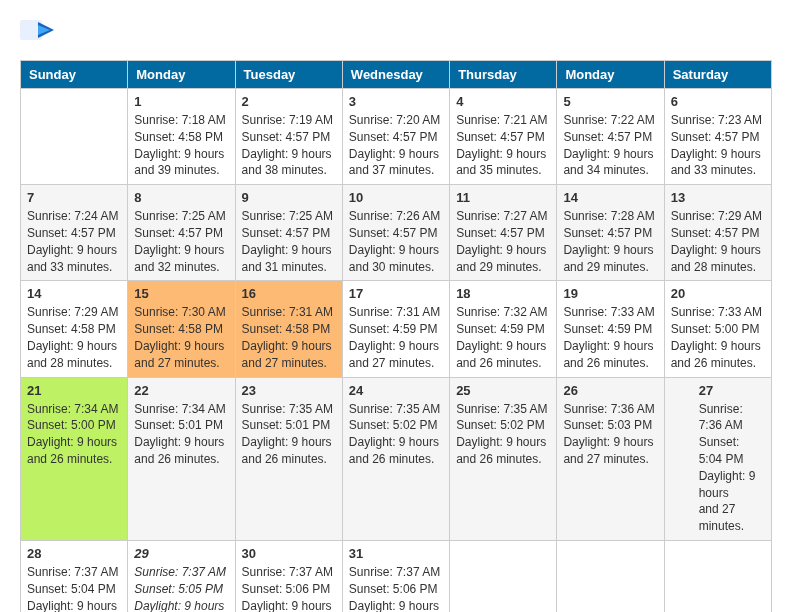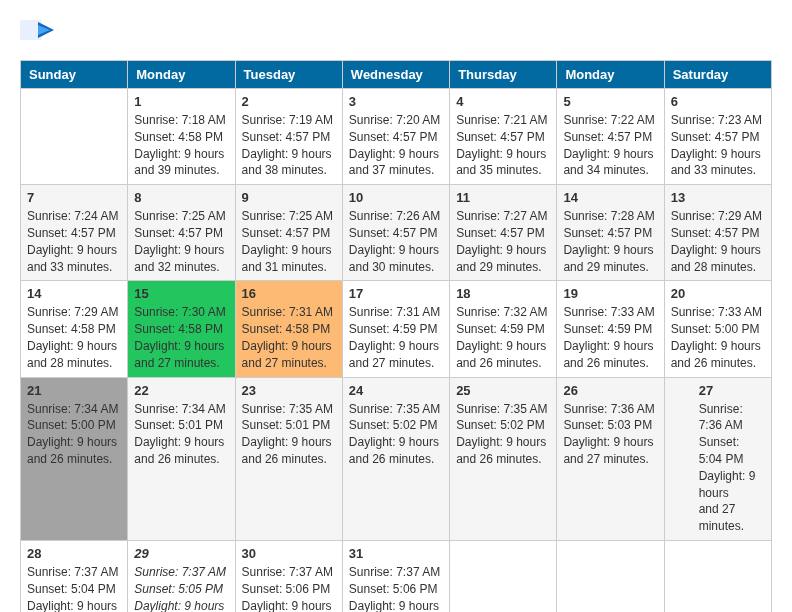--- a/index.html
+++ b/index.html
@@ -164,21 +164,21 @@
         <td style="background-color: rgb(245, 245, 245);">
           <span class="day-num">13</span>
           <div class="day-info">Sunrise: 7:29 AM<br>Sunset: 4:57 PM<br>Daylight: 9 hours<br>and 28 minutes.</div>
         </td>
       </tr>
       <tr>
         <td style="background-color: rgb(255, 255, 255);">
           <span class="day-num">14</span>
           <div class="day-info">Sunrise: 7:29 AM<br>Sunset: 4:58 PM<br>Daylight: 9 hours<br>and 28 minutes.</div>
         </td>
-        <td style="background-color: #22c55e; margin-top: 16px;">
+        <td style="background-color: #fdba74; margin-top: 16px;">
           <span class="day-num">15</span>
           <div class="day-info">Sunrise: 7:30 AM<br>Sunset: 4:58 PM<br>Daylight: 9 hours<br>and 27 minutes.</div>
         </td>
         <td style="background-color: #fdba74;">
           <span class="day-num">16</span>
           <div class="day-info">Sunrise: 7:31 AM<br>Sunset: 4:58 PM<br>Daylight: 9 hours<br>and 27 minutes.</div>
         </td>
         <td style="background-color: rgb(255, 255, 255); margin-left: 48px;">
           <span class="day-num">17</span>
           <div class="day-info">Sunrise: 7:31 AM<br>Sunset: 4:59 PM<br>Daylight: 9 hours<br>and 27 minutes.</div>
@@ -190,21 +190,21 @@
         <td style="background-color: rgb(255, 255, 255);">
           <span class="day-num">19</span>
           <div class="day-info">Sunrise: 7:33 AM<br>Sunset: 4:59 PM<br>Daylight: 9 hours<br>and 26 minutes.</div>
         </td>
         <td style="background-color: rgb(255, 255, 255);">
           <span class="day-num">20</span>
           <div class="day-info">Sunrise: 7:33 AM<br>Sunset: 5:00 PM<br>Daylight: 9 hours<br>and 26 minutes.</div>
         </td>
       </tr>
       <tr>
-        <td style="background-color: #a3a3a3;">
+        <td style="background-color: #bef264;">
           <span class="day-num">21</span>
           <div class="day-info">Sunrise: 7:34 AM<br>Sunset: 5:00 PM<br>Daylight: 9 hours<br>and 26 minutes.</div>
         </td>
         <td style="background-color: rgb(245, 245, 245);">
           <span class="day-num">22</span>
           <div class="day-info">Sunrise: 7:34 AM<br>Sunset: 5:01 PM<br>Daylight: 9 hours<br>and 26 minutes.</div>
         </td>
         <td style="background-color: rgb(245, 245, 245);">
           <span class="day-num">23</span>
           <div class="day-info">Sunrise: 7:35 AM<br>Sunset: 5:01 PM<br>Daylight: 9 hours<br>and 26 minutes.</div>

